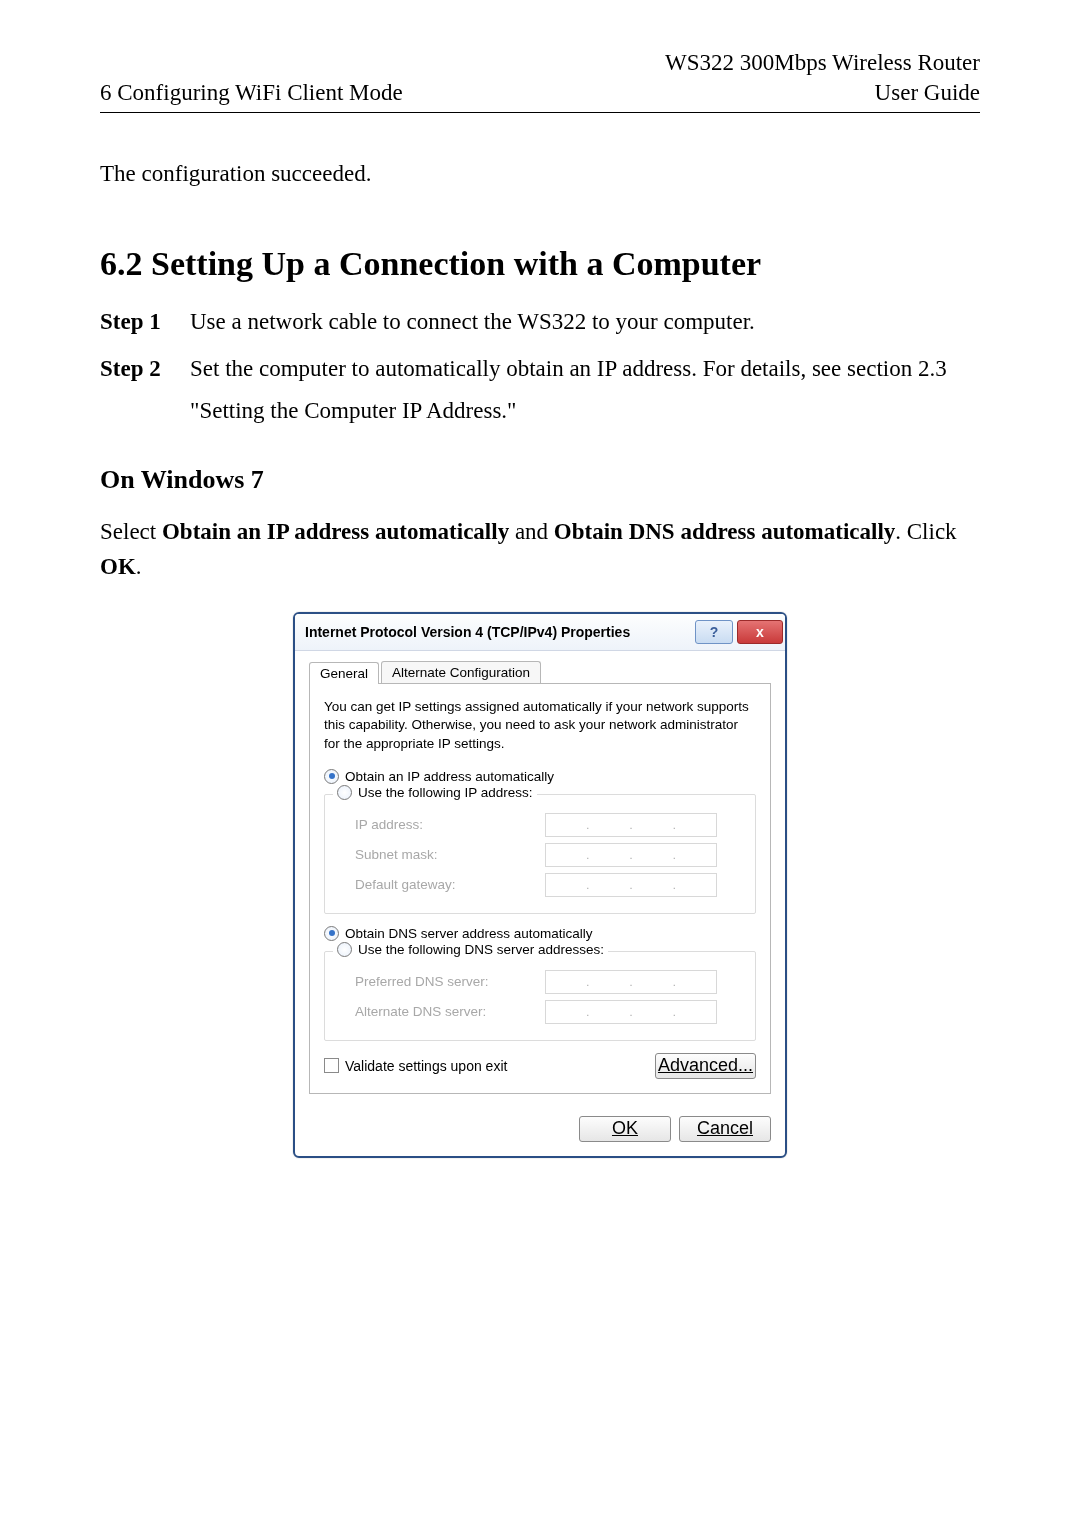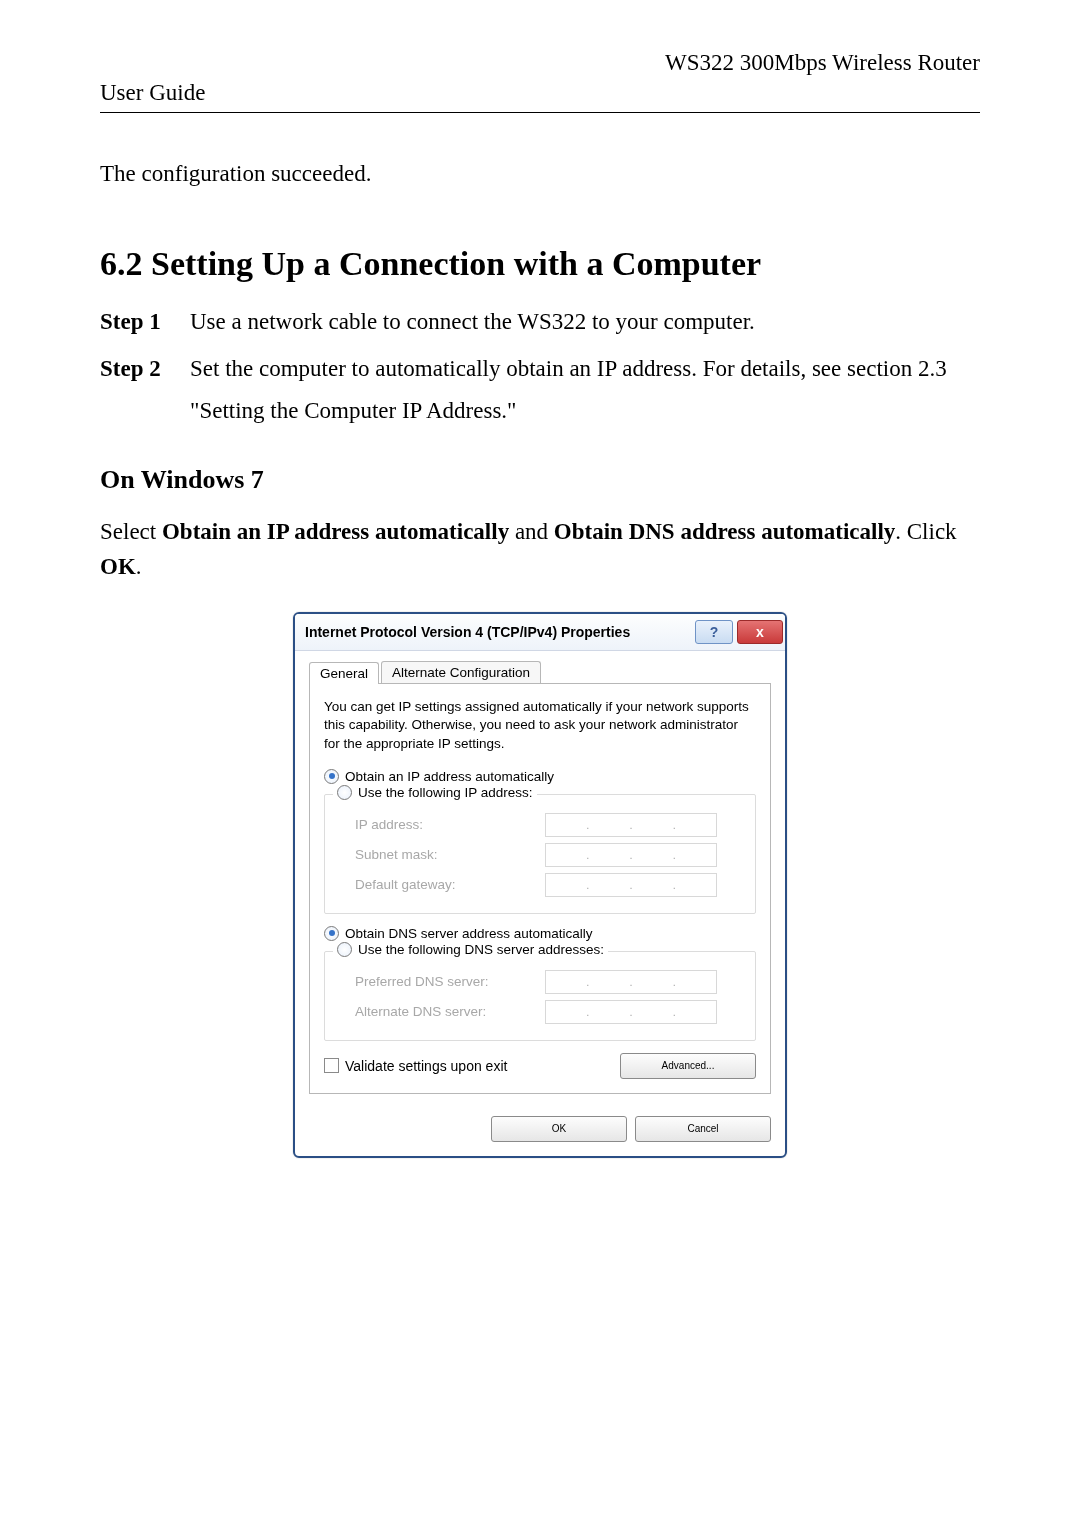--- a/index.html
+++ b/index.html
@@ -229,25 +229,26 @@
     margin-right: 6px;
     background: #fff;
     flex-shrink: 0;
   }
   .win-btn {
     min-width: 86px;
     height: 24px;
     border: 1px solid #8a8a8a;
     background: linear-gradient(#fdfdfd,#e6e6e6);
     border-radius: 3px;
-    font-size: 10px;
+    font-size: 18px;
     display: inline-flex;
     align-items: center;
     justify-content: center;
-    padding: 0 24px;
+    padding: 0 2px;
+    text-decoration: underline;
   }
   .win-footer {
     display: flex;
     justify-content: flex-end;
     gap: 8px;
     padding: 10px 14px 14px 0;
   }
   .fieldset-like {
     position: relative;
     border: 1px solid #dcdcdc;
@@ -272,20 +273,21 @@
   }
 </style>
 </head>
 <body>
 
 <div class="page">
 
   <div class="header">
     <div class="header-right">WS322 300Mbps Wireless Router</div>
     <div class="header-row">
+      <div>6 Configuring WiFi Client Mode</div>
       <div>User Guide</div>
     </div>
   </div>
 
   <div class="body-text">The configuration succeeded.</div>
 
   <h2 class="section-title">6.2 Setting Up a Connection with a Computer</h2>
 
   <div class="steps">
     <div class="step-row">

